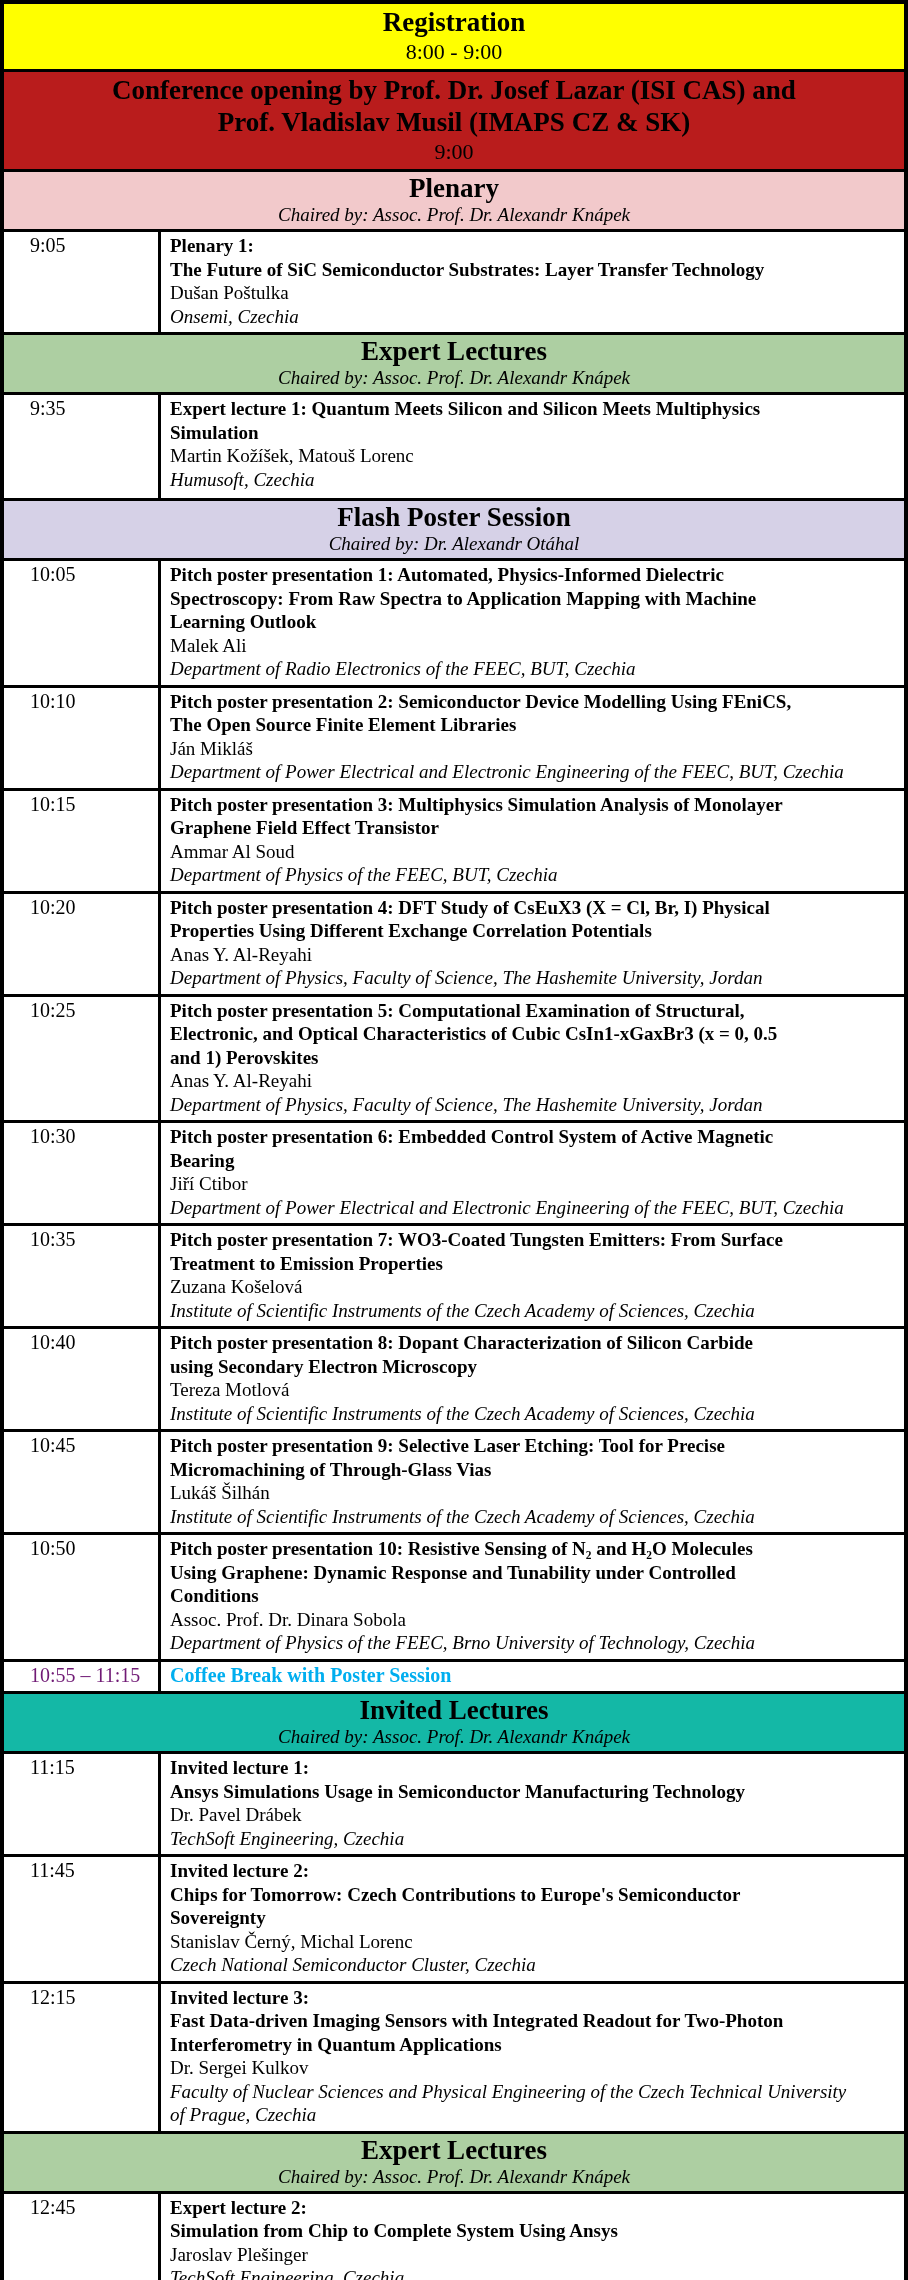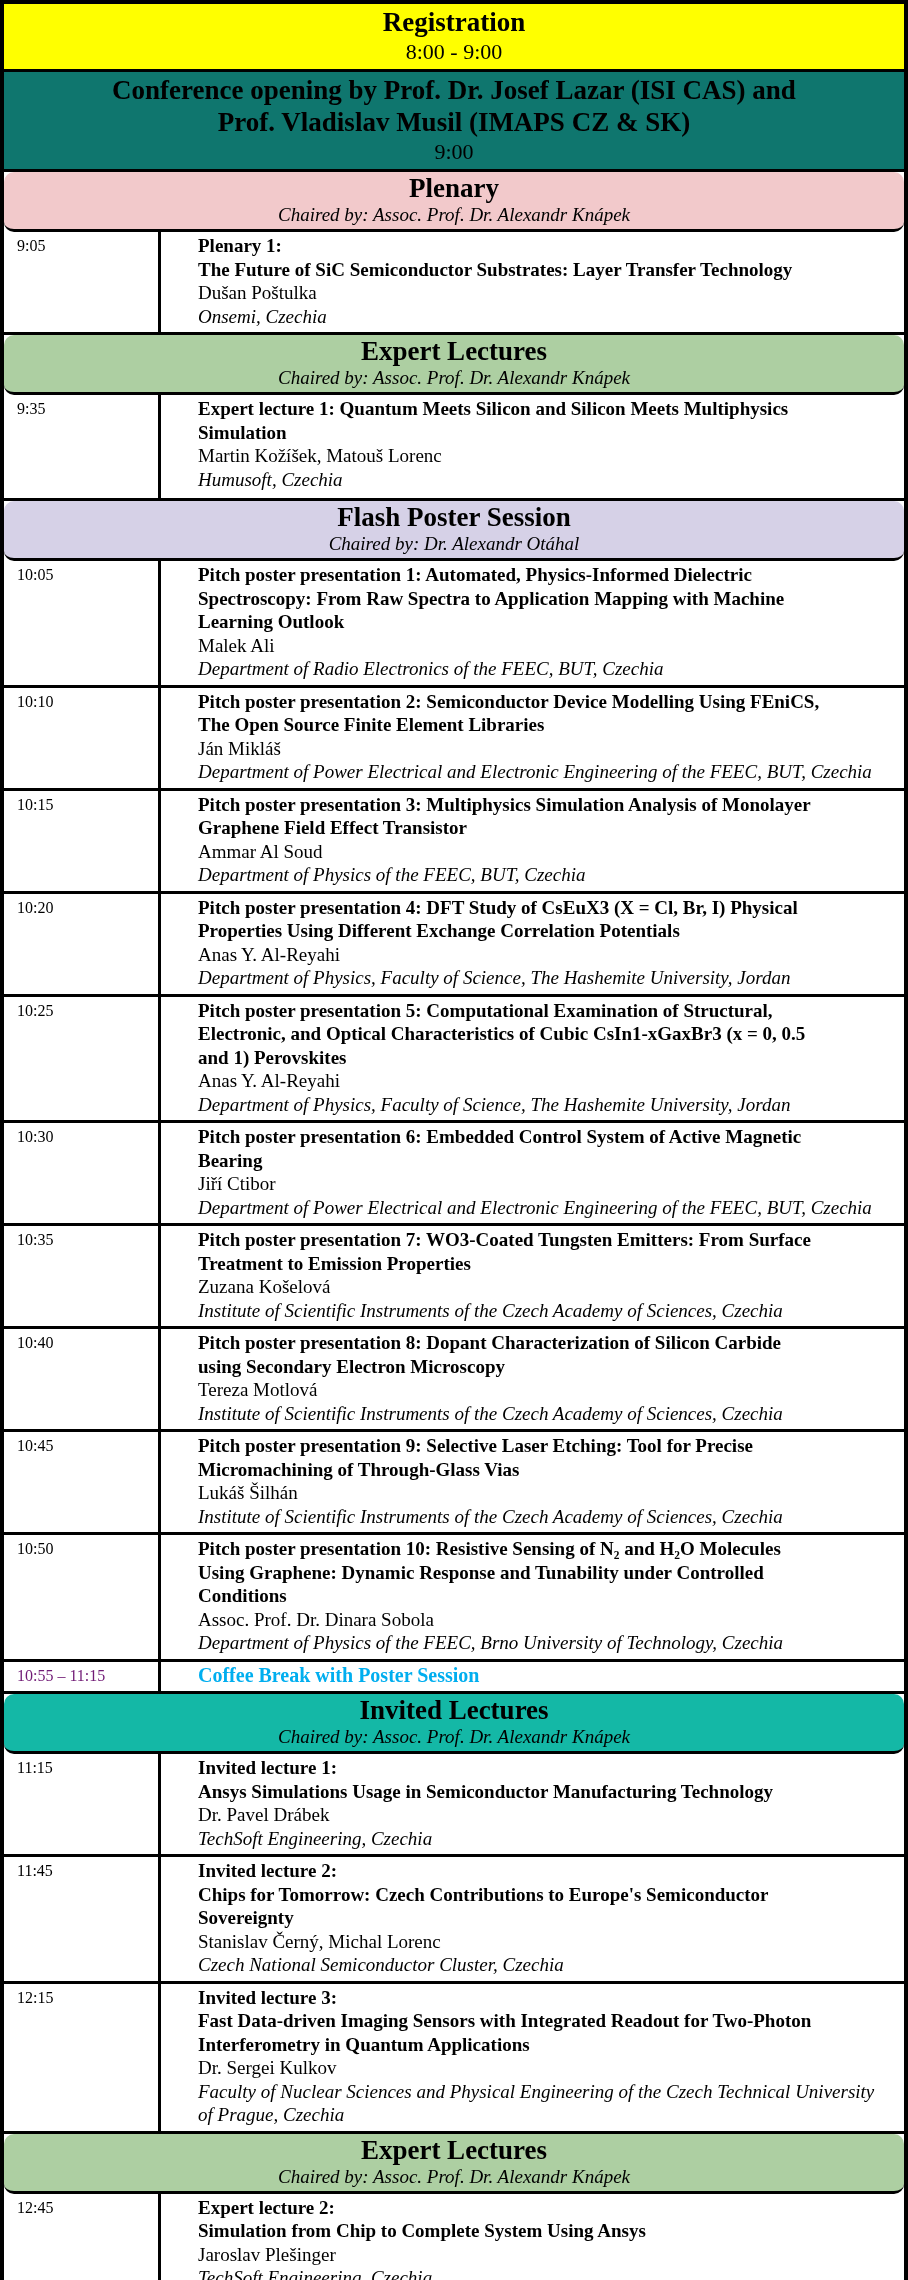--- a/index.html
+++ b/index.html
@@ -21,52 +21,51 @@
     padding: 2px 6px 4px 6px;
   }
   .banner-title { font-weight: bold; font-size: 27px; line-height: 32px; white-space: pre-line; }
   .banner-time  { font-size: 22px; line-height: 27px; }
 
   
   .section-hdr {
     text-align: center;
     display: flex; flex-direction: column; justify-content: center;
     padding: 1px 6px 3px 6px;
-    border-radius: 10px;
   }
   .section-title { font-weight: bold; font-size: 27px; line-height: 31px; }
   .section-chair { font-size: 19px; line-height: 22px; font-style: italic; }
 
   
   .row { display: flex; align-items: stretch; }
   .cell-time {
     width: 157px; flex: 0 0 157px;
     border-right: 3px solid #000;
-    padding: 2px 4px 2px 13px;
-    font-size: 16px; line-height: 23.5px;
-  }
-  .cell-content { flex: 1 1 auto; padding: 2px 16px 4px 9px; font-size: 19px; line-height: 23.5px; margin-left: 28px; }
+    padding: 2px 4px 2px 26px;
+    font-size: 20px; line-height: 23.5px;
+  }
+  .cell-content { flex: 1 1 auto; padding: 2px 16px 4px 9px; font-size: 19px; line-height: 23.5px; }
   .t-title   { font-weight: bold; white-space: pre-line; }
   .t-speaker { white-space: pre-line; }
   .t-affil   { font-style: italic; white-space: pre-line; }
 
   
   .break-label { font-weight: bold; font-size: 20px; line-height: 23.5px; }
 </style>
 </head>
 <body>
 
 <div class="program-table">
 
   <div class="block banner" style="min-height: 64px; background-color: rgb(255, 255, 0);">
     <div class="banner-title">Registration</div>
     <div class="banner-time">8:00 - 9:00</div>
   </div>
 
-  <div class="block banner" style="min-height: 92px; background-color: #0f766e;">
+  <div class="block banner" style="min-height: 92px; background-color: #b91c1c;">
     <div class="banner-title">Conference opening by Prof. Dr. Josef Lazar (ISI CAS) and
 Prof. Vladislav Musil (IMAPS CZ &amp; SK)</div>
     <div class="banner-time">9:00</div>
   </div>
 
   <div class="block section-hdr" style="min-height: 52px; background-color: rgb(242, 201, 203);">
     <div class="section-title">Plenary</div>
     <div class="section-chair">Chaired by: Assoc. Prof. Dr. Alexandr Knápek</div>
   </div>
 

